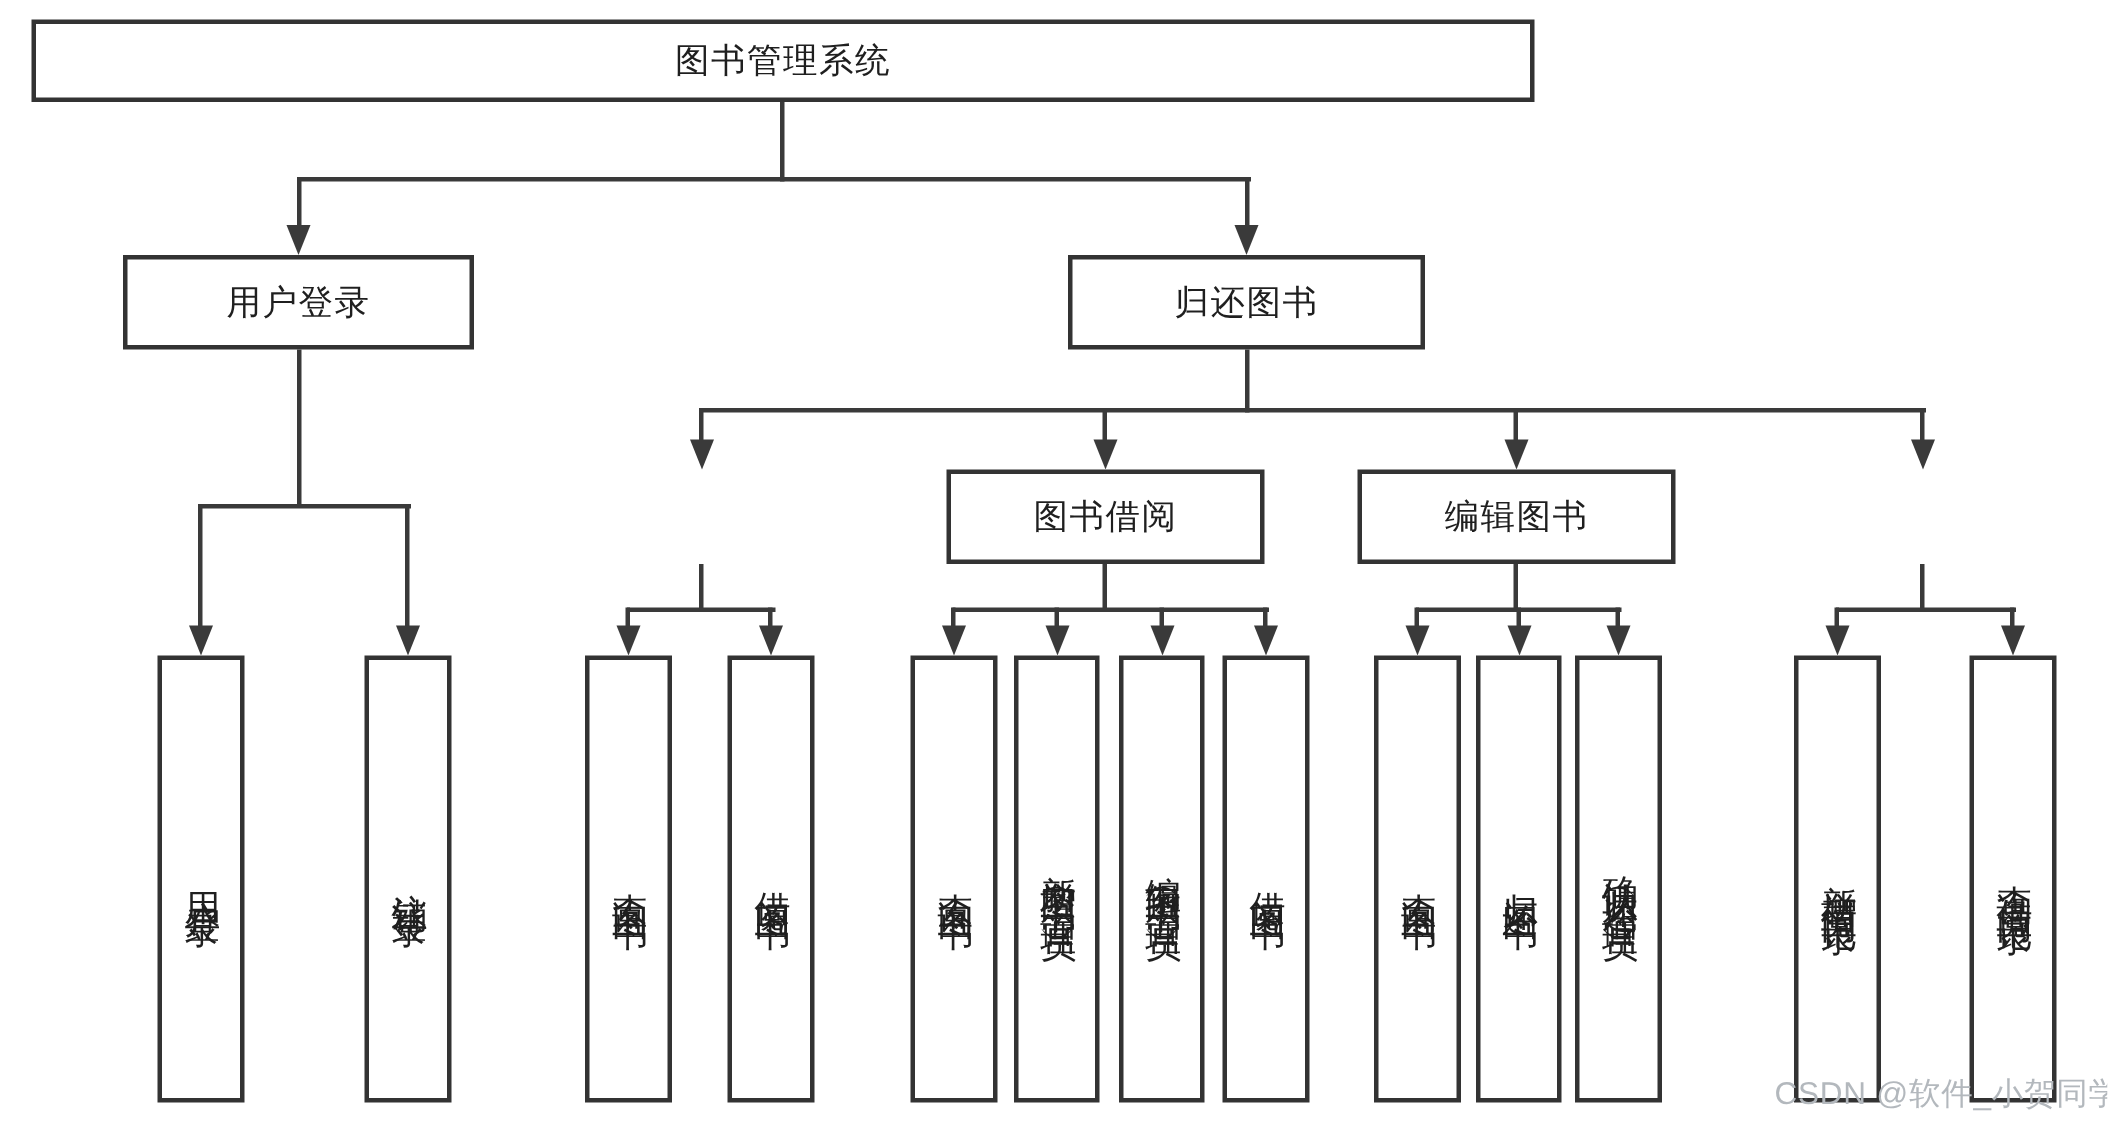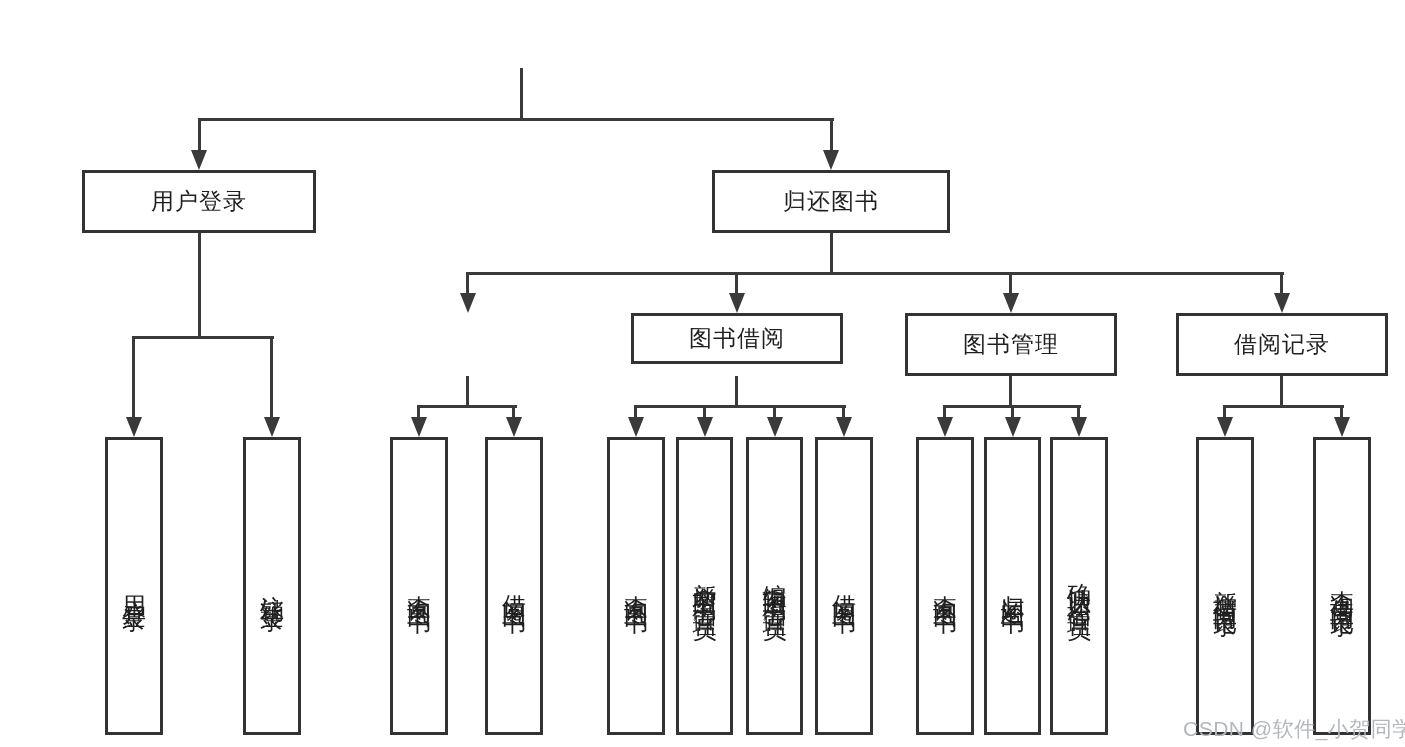--- a/index.html
+++ b/index.html
@@ -27,20 +27,23 @@
   .watermark{
     position:absolute;left:1183px;top:715px;font-size:21px;color:#b3b8bd;
     white-space:nowrap;z-index:5;letter-spacing:0.5px;
   }
 </style>
 </head>
 <body>
 
 <div id="canvas">
 
+  <div class="box hbox" style="left:21px;top:13px;width:1002px;height:55px">
+    <span class="lbl">图书管理系统</span>
+  </div>
 
   <div class="cl v" style="left:520px;top:68px;height:53px"></div>
   <div class="cl h" style="left:198px;top:118px;width:636px"></div>
   <div class="cl v" style="left:198px;top:118px;height:34px"></div>
   <div class="arr" style="left:191px;top:150px"></div>
   <div class="cl v" style="left:830px;top:118px;height:34px"></div>
   <div class="arr" style="left:823px;top:150px"></div>
 
   <div class="box hbox" style="left:82px;top:170px;width:234px;height:63px">
     <span class="lbl">用户登录</span>
@@ -60,28 +63,25 @@
   <div class="cl h" style="left:467px;top:272px;width:817px"></div>
   <div class="cl v" style="left:466px;top:272px;height:24px"></div>
   <div class="arr" style="left:460px;top:293px"></div>
   <div class="cl v" style="left:735px;top:272px;height:24px"></div>
   <div class="arr" style="left:729px;top:293px"></div>
   <div class="cl v" style="left:1009px;top:272px;height:24px"></div>
   <div class="arr" style="left:1003px;top:293px"></div>
   <div class="cl v" style="left:1280px;top:272px;height:24px"></div>
   <div class="arr" style="left:1274px;top:293px"></div>
 
-  <div class="box hbox" style="left:631px;top:313px;width:212px;height:51px">
+  <div class="box hbox" style="left:631px;top:313px;width:212px;height:63px">
     <span class="lbl">图书借阅</span>
   </div>
   <div class="box hbox" style="left:905px;top:313px;width:212px;height:63px">
-    <span class="lbl">图书管理</span>
-  </div>
-  <div class="box hbox" style="left:1176px;top:313px;width:212px;height:63px">
-    <span class="lbl">借阅记录</span>
+    <span class="lbl">编辑图书</span>
   </div>
 
   <div class="cl v" style="left:466px;top:376px;height:32px"></div>
   <div class="cl h" style="left:418px;top:405px;width:99px"></div>
   <div class="cl v" style="left:417px;top:405px;height:15px"></div>
   <div class="arr" style="left:411px;top:417px"></div>
   <div class="cl v" style="left:512px;top:405px;height:15px"></div>
   <div class="arr" style="left:506px;top:417px"></div>
 
   <div class="cl v" style="left:735px;top:376px;height:32px"></div>

